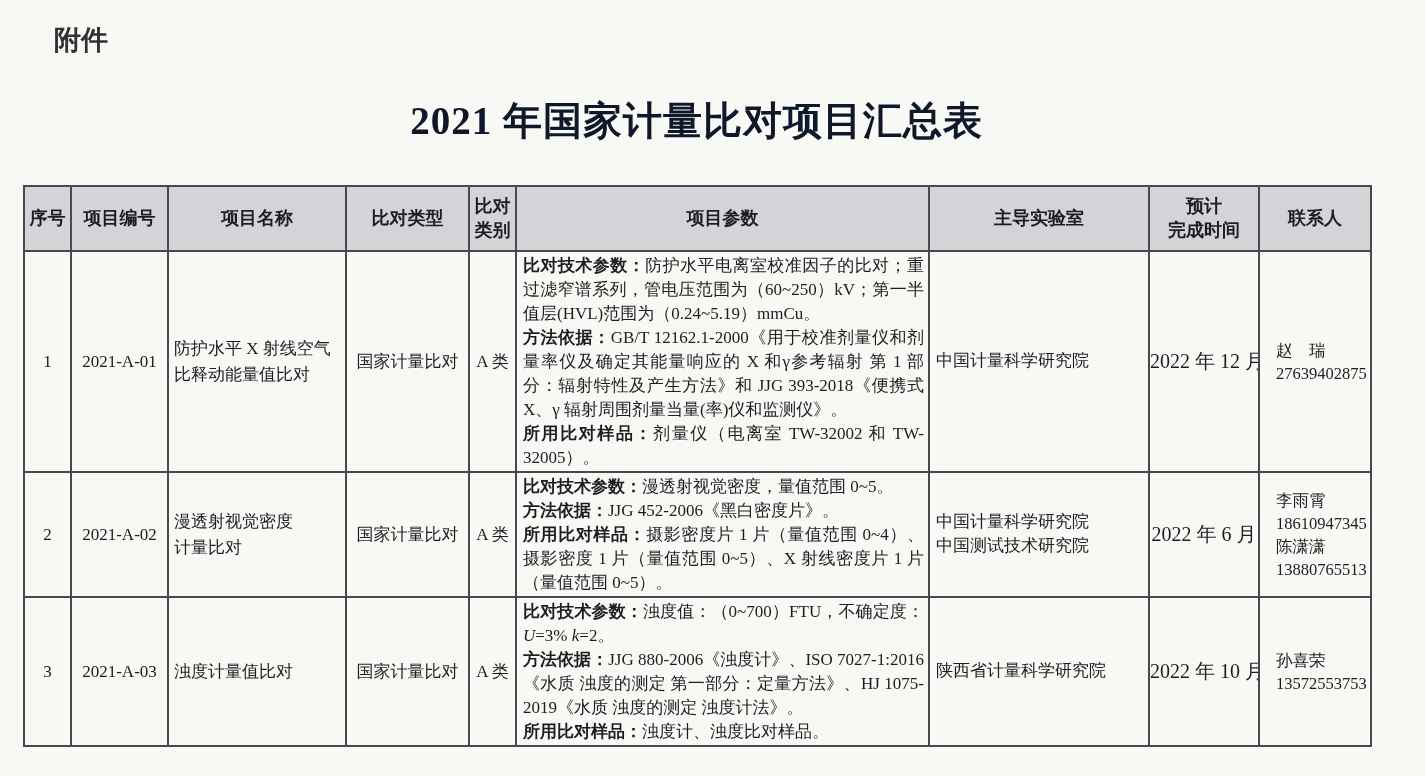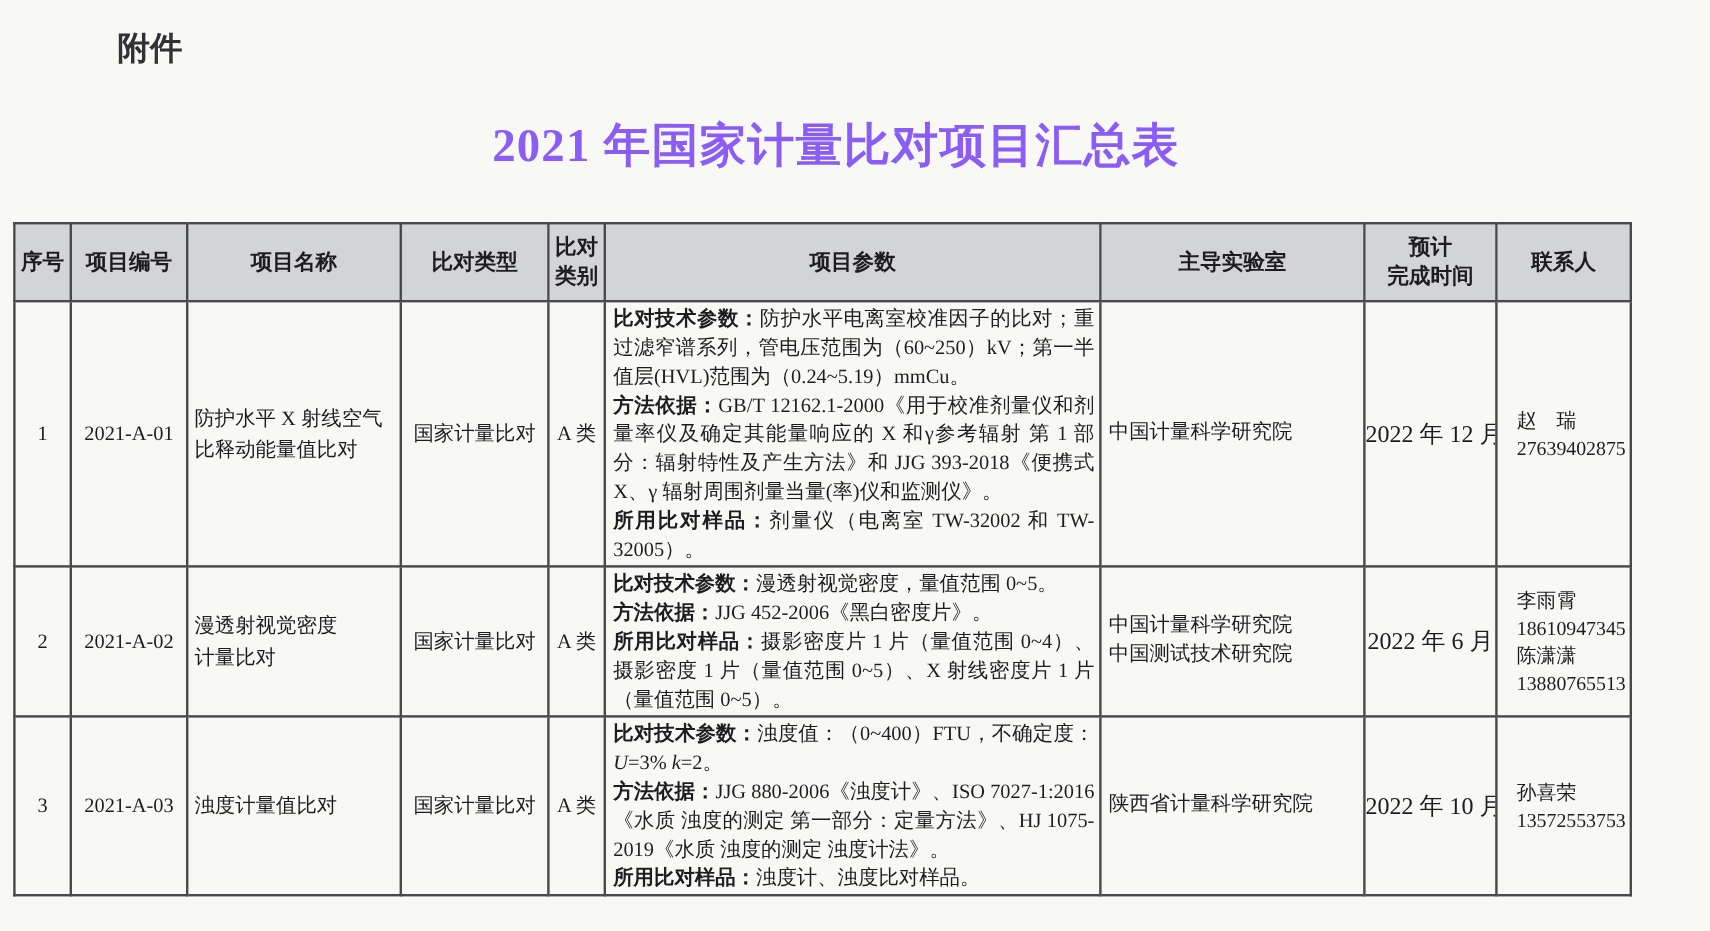--- a/index.html
+++ b/index.html
@@ -7,29 +7,29 @@
     position:relative;
     width:1425px;height:776px;
     background:#f8f8f5;
     color:#1d1d21;
     font-family:"Liberation Serif","DejaVu Serif",serif;
     overflow:hidden;
   }
   .attachment{
     position:absolute;left:54px;top:22px;
     font-family:"Liberation Sans","DejaVu Sans",sans-serif;
-    font-weight:700;font-size:27px;color:#303035;margin-left:44px;
+    font-weight:700;font-size:27px;color:#303035;
   }
   .doc-title{
     position:absolute;left:23px;top:94px;width:1347px;
     text-align:center;font-size:39px;font-weight:700;
-    letter-spacing:1px;color:#8b5cf6;
+    letter-spacing:1px;color:#0f172a;
   }
   table.summary{
-    position:absolute;left:11px;top:185px;width:1347px;
+    position:absolute;left:23px;top:185px;width:1347px;
     border-collapse:collapse;table-layout:fixed;
     background:transparent;
   }
   th,td{border:2px solid #48484e;overflow:hidden;}
   th{
     background:#d3d4d8;
     font-size:18px;font-weight:700;
     text-align:center;vertical-align:middle;
     white-space:pre-line;line-height:1.3;
     height:63px;padding:0 2px;
@@ -143,21 +143,21 @@
           <div>13880765513</div>
         </td>
       </tr>
       <tr class="r3">
         <td class="c-center">3</td>
         <td class="c-center">2021-A-03</td>
         <td class="c-name">浊度计量值比对</td>
         <td class="c-center">国家计量比对</td>
         <td class="c-center">A 类</td>
         <td class="c-params">
-          <p><b>比对技术参数：</b><span>浊度值：（0~400）FTU，不确定度：</span><i>U</i><span>=3% </span><i>k</i><span>=2。</span></p>
+          <p><b>比对技术参数：</b><span>浊度值：（0~700）FTU，不确定度：</span><i>U</i><span>=3% </span><i>k</i><span>=2。</span></p>
           <p><b>方法依据：</b><span>JJG 880-2006《浊度计》、ISO 7027-1:2016《水质 浊度的测定 第一部分：定量方法》、HJ 1075-2019《水质 浊度的测定 浊度计法》。</span></p>
           <p><b>所用比对样品：</b><span>浊度计、浊度比对样品。</span></p>
         </td>
         <td class="c-lab">
           <div>陕西省计量科学研究院</div>
         </td>
         <td class="c-time">2022 年 10 月</td>
         <td class="c-contact">
           <div>孙喜荣</div>
           <div>13572553753</div>

